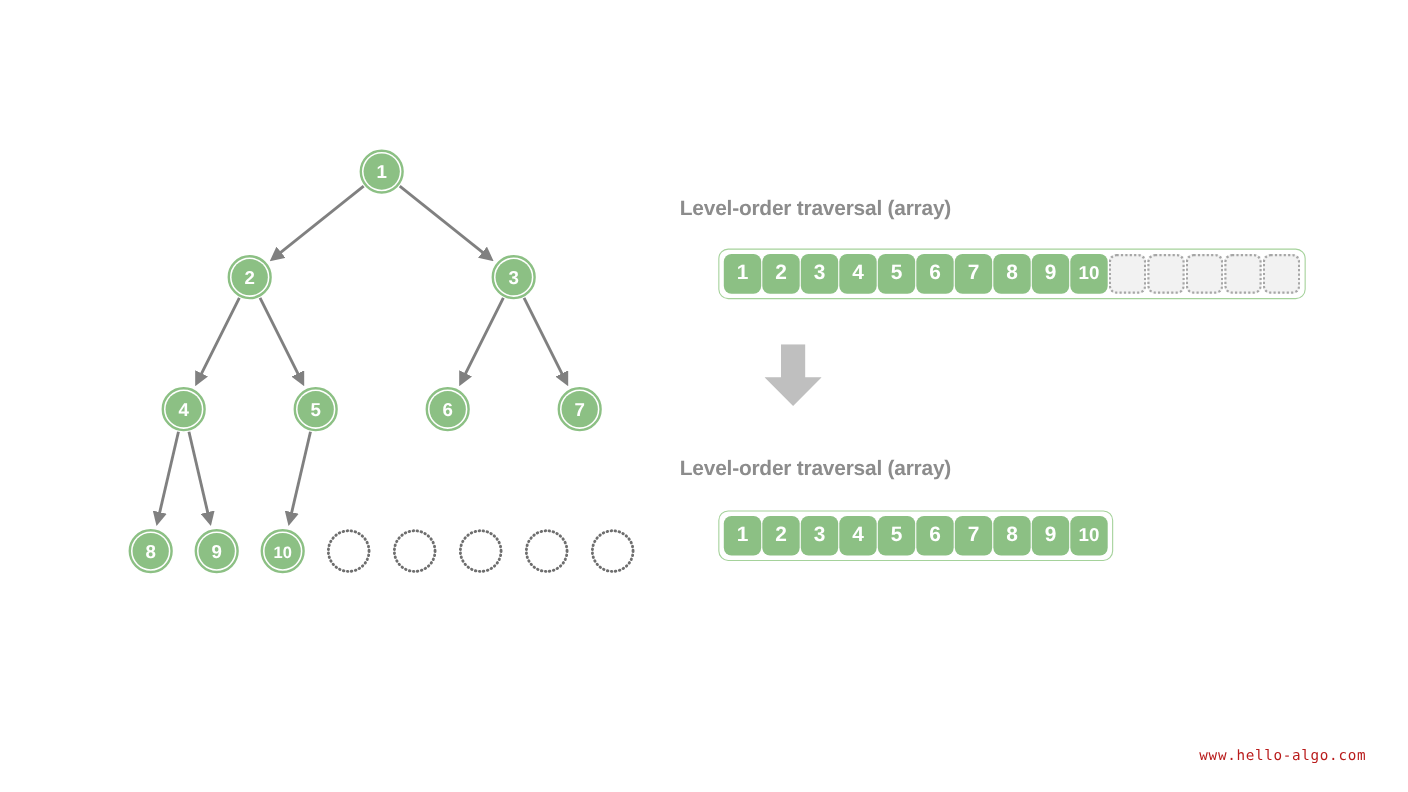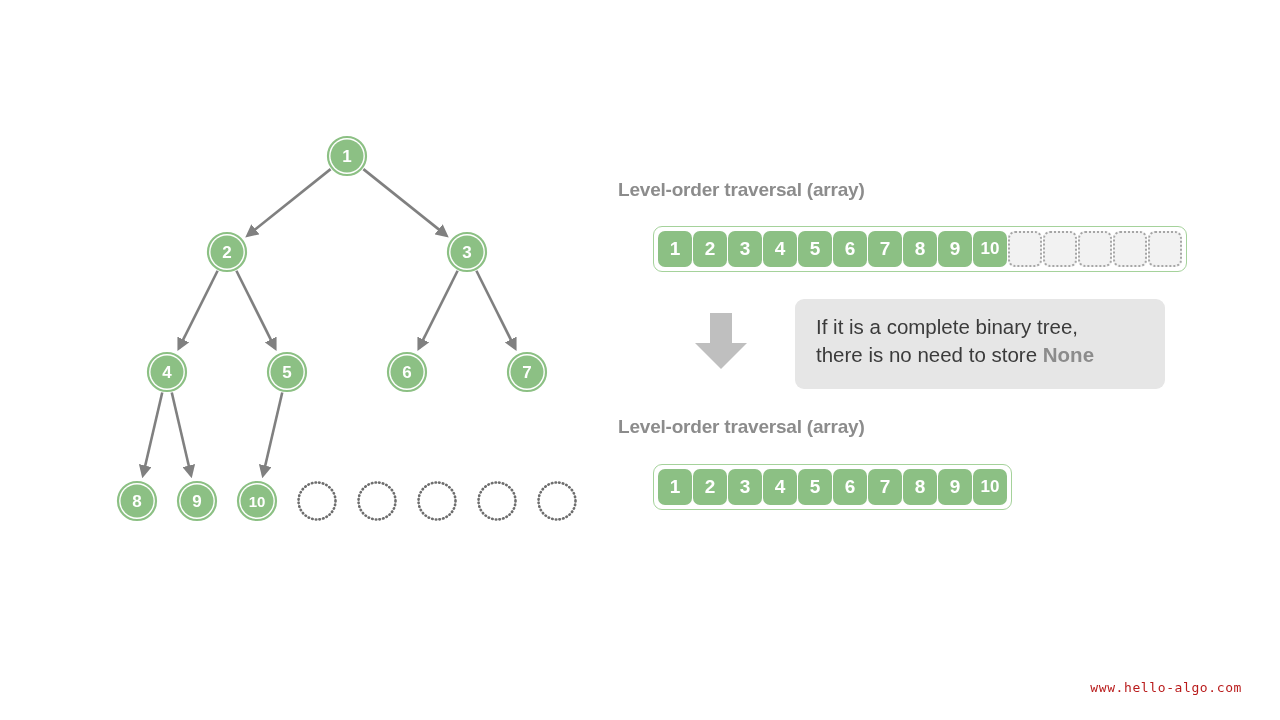--- a/index.html
+++ b/index.html
@@ -23,21 +23,21 @@
   }
   #tree-svg {
     position: absolute;
     left: 0; top: 0;
   }
 
   
   #right-panel {
     position: absolute;
     left: 610px; top: 0;
-    width: 670px; height: 556px;
+    width: 670px; height: 556px; text-align: center;
   }
 
   .section-label {
     position: absolute;
     font-size: 19px;
     font-weight: bold;
     color: #8c8c8c;
     letter-spacing: -0.2px;
     white-space: nowrap;
   }
@@ -243,24 +243,20 @@
       <div class="cell empty"></div>
       <div class="cell empty"></div>
       <div class="cell empty"></div>
       <div class="cell empty"></div>
     </div>
 
   <svg id="callout-arrow" viewBox="0 0 52 56">
     <path d="M15,0 H37 V30 H52 L26,56 L0,30 H15 Z" fill="#bfbfbf"></path>
   </svg>
 
-  <div id="callout-box">
-    <div class="callout-line">If it is a complete binary tree,</div>
-    <div class="callout-line"><span>there is no need to store </span><span class="none-word">None</span></div>
-  </div>
 
   <div class="section-label" id="label-array-2">Level-order traversal (array)</div>
 
   <div class="array-box" id="array-2">
       <div class="cell filled">1</div>
       <div class="cell filled">2</div>
       <div class="cell filled">3</div>
       <div class="cell filled">4</div>
       <div class="cell filled">5</div>
       <div class="cell filled">6</div>

